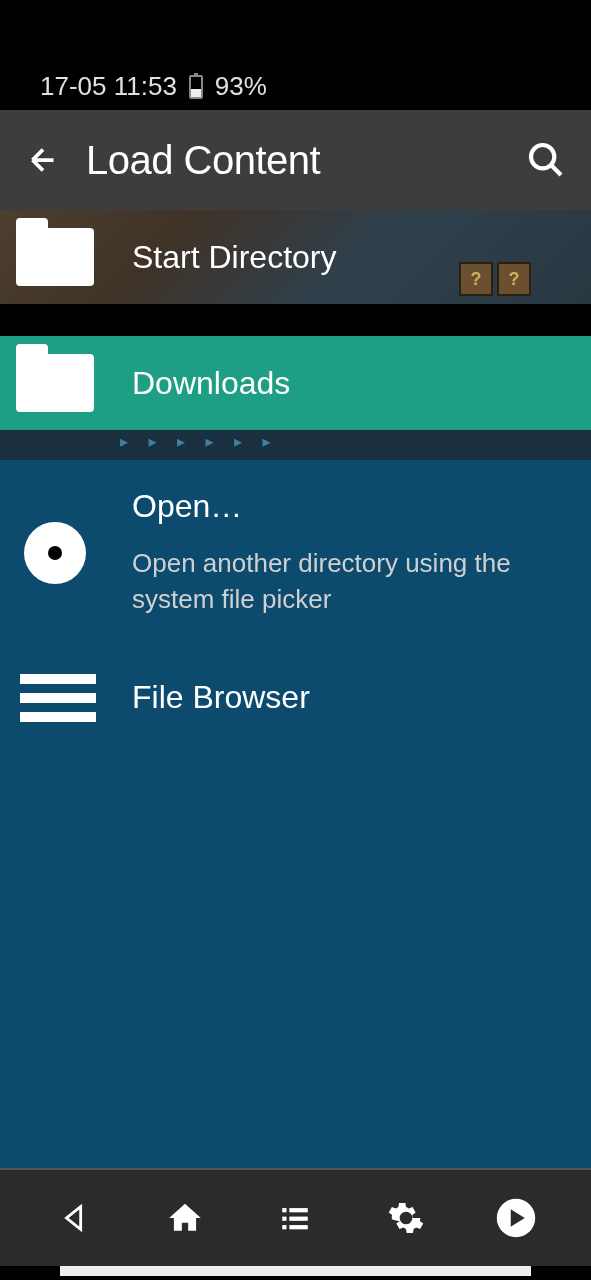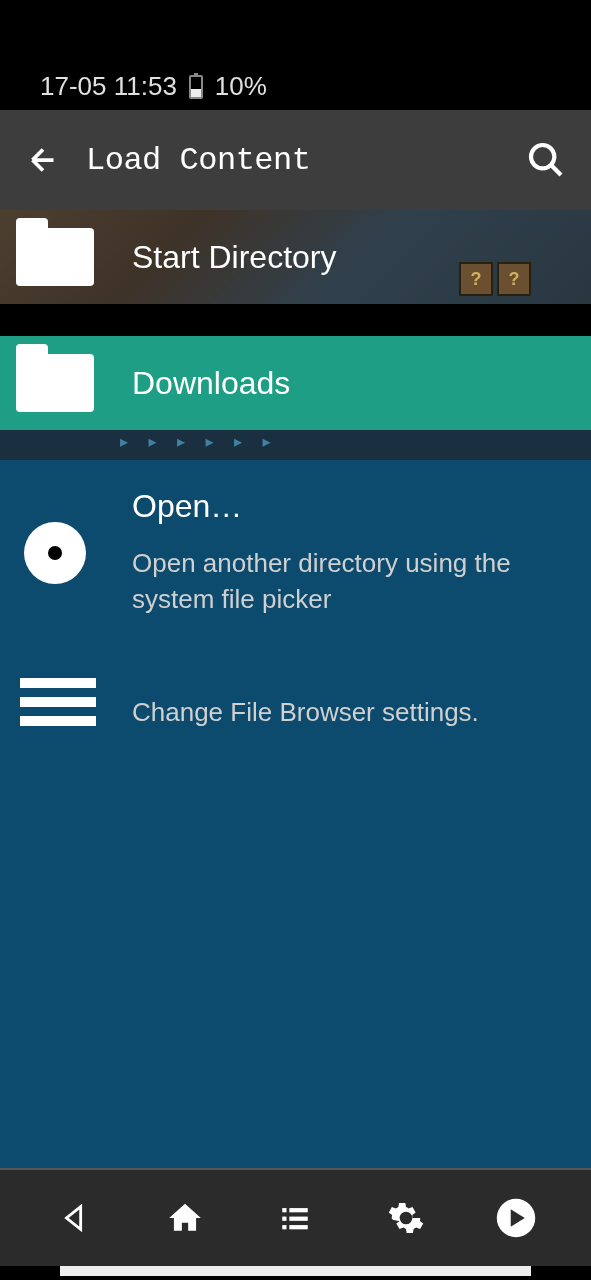--- a/index.html
+++ b/index.html
@@ -61,25 +61,24 @@
     }
     .back-arrow {
       width: 38px;
       height: 38px;
       display: flex;
       align-items: center;
       justify-content: center;
       margin-right: 24px;
     }
     .header-title {
-      font-size: 32px;
+      font-size: 40px;
       font-weight: 400;
       flex: 1;
       letter-spacing: -0.5px;
-      font-family: Liberation Mono, monospace;
     }
     .search-icon-wrap {
       width: 42px;
       height: 42px;
       display: flex;
       align-items: center;
       justify-content: center;
     }
     .bg-area {
       position: relative;
@@ -242,21 +241,21 @@
       margin: 0 60px 4px 60px;
     }
   </style>
 </head>
 <body>
 
 <div class="status-bar">
   <div class="status-right">
     <span>17-05 11:53</span>
     <span class="battery-icon"></span>
-    <span>10%</span>
+    <span>93%</span>
   </div>
 </div>
 
 <div class="header">
   <div class="back-arrow">
     <svg width="36" height="36" viewBox="0 0 24 24" fill="none" stroke="#fff" stroke-width="2.5">
       <path d="M19 12H5M5 12l7-7M5 12l7 7"></path>
     </svg>
   </div>
   <div class="header-title">Load Content</div>
@@ -307,21 +306,21 @@
 
   <div class="menu-item">
     <div class="icon-col">
       <div class="menu-lines-icon">
         <span></span>
           <span></span>
           <span></span>
       </div>
     </div>
     <div class="text-col">
-      <div class="item-subtitle">Change File Browser settings.</div>
+      <div class="item-title">File Browser</div>
     </div>
   </div>
 </div>
 
 <div class="bottom-nav">
   <div class="nav-item">
     <svg width="34" height="34" viewBox="0 0 24 24" fill="none" stroke="#fff" stroke-width="2">
       <path d="M16 4 L6 12 L16 20 Z" fill="none"></path>
     </svg>
   </div>

